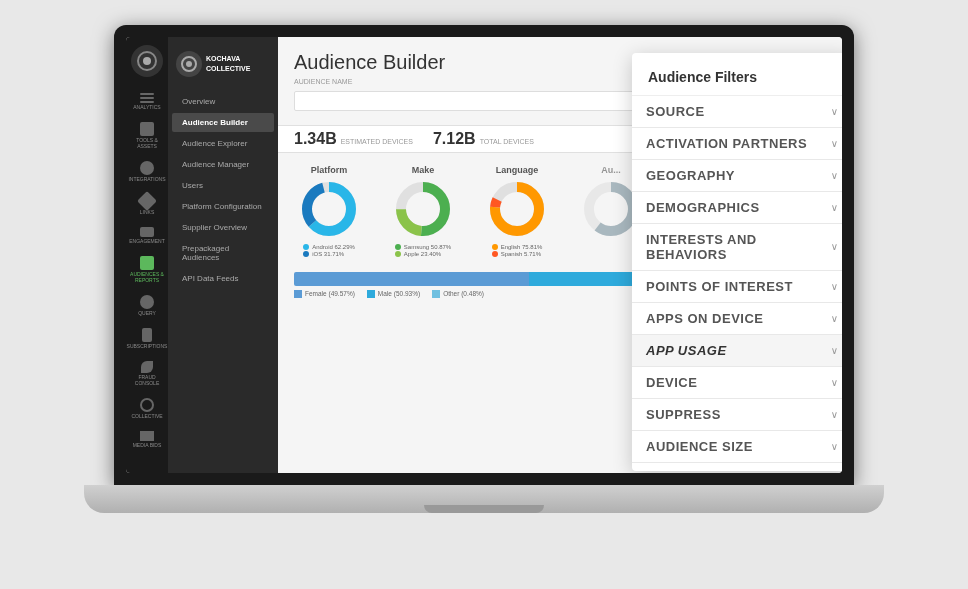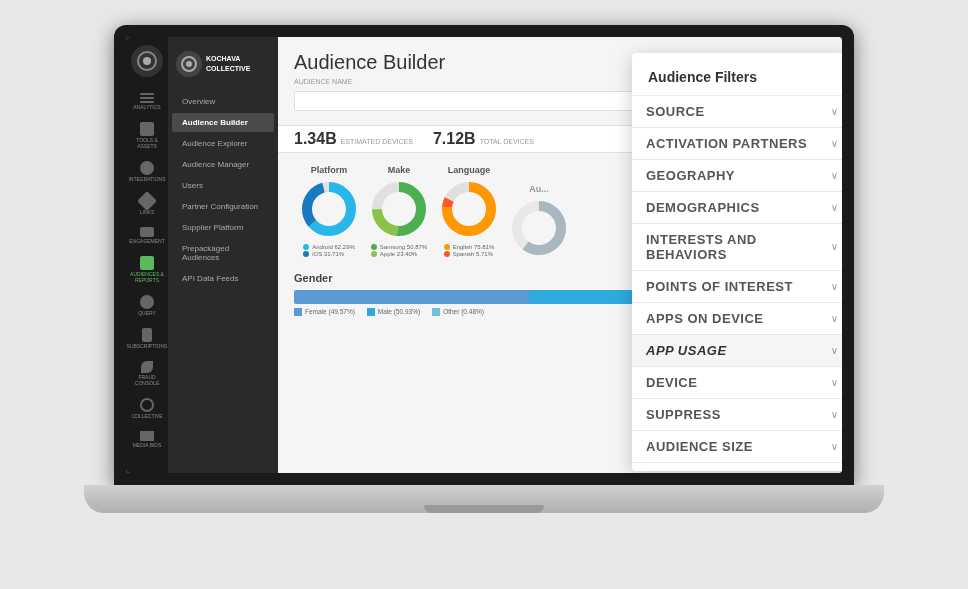--- a/index.html
+++ b/index.html
@@ -213,24 +213,23 @@
     }
 
     .stat-label {
       font-size: 7px;
       color: #999;
       text-transform: uppercase;
     }
 
     .charts-grid {
       display: flex;
-      gap: 0;
+      gap: 24px;
       padding: 4px 16px;
       flex-wrap: nowrap;
-      align-items: flex-end;
     }
 
     .chart-item {
       display: flex;
       flex-direction: column;
       align-items: center;
       min-width: 70px;
     }
 
     .chart-label {
@@ -470,22 +469,22 @@
           <div class="brand-text">
             <div>KOCHAVA</div>
             <div>COLLECTIVE</div>
           </div>
         </div>
         <div class="nav-item">Overview</div>
         <div class="nav-item active">Audience Builder</div>
         <div class="nav-item">Audience Explorer</div>
         <div class="nav-item">Audience Manager</div>
         <div class="nav-item">Users</div>
-        <div class="nav-item">Partner Configuration</div>
-        <div class="nav-item">Supplier Platform</div>
+        <div class="nav-item">Platform Configuration</div>
+        <div class="nav-item">Supplier Overview</div>
         <div class="nav-item">Prepackaged Audiences</div>
         <div class="nav-item">API Data Feeds</div>
       </div>
 
       <div class="main-content">
         <div class="page-header">
           <div class="page-title">Audience Builder</div>
           <div style="font-size:7px;color:#999;text-transform:uppercase;margin-top:4px;">AUDIENCE NAME</div>
           <div class="audience-name-row">
             <input class="audience-name-input" type="text" style="">
@@ -567,21 +566,20 @@
           <div class="chart-item" style="opacity:0.6;">
             <div class="chart-label">Au...</div>
             <svg class="donut-chart" viewBox="0 0 60 60">
               <circle cx="30" cy="30" r="22" fill="none" stroke="#e0e0e0" stroke-width="10"></circle>
               <circle cx="30" cy="30" r="22" fill="none" stroke="#78909c" stroke-width="10" stroke-dasharray="83 55.1" stroke-dashoffset="0" transform="rotate(-90 30 30)"></circle>
             </svg>
           </div>
         </div>
 
         <div class="gender-section">
-          <div class="gender-title">Gender</div>
           <div class="gender-bar">
             <div class="gender-female" style="width:49%;"></div>
             <div class="gender-male" style="width:48%;"></div>
             <div class="gender-other" style="width:3%;"></div>
           </div>
           <div class="gender-legend">
             <div class="gender-legend-item">
               <div class="gender-legend-box" style="background:#5b9bd5;"></div>
               <span>Female (49.57%)</span>
             </div>

